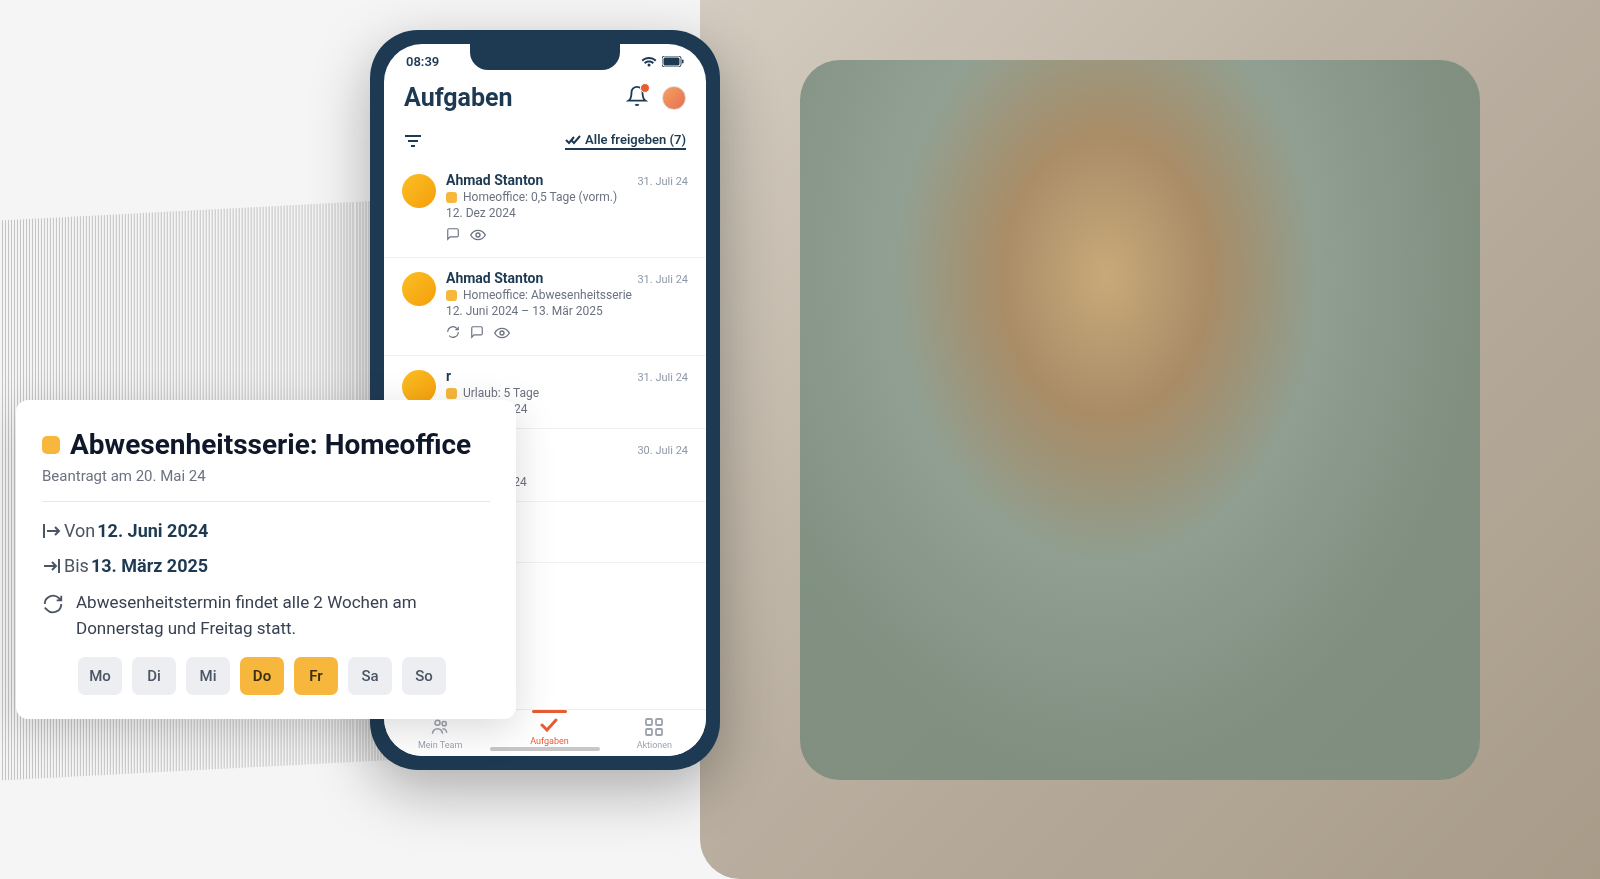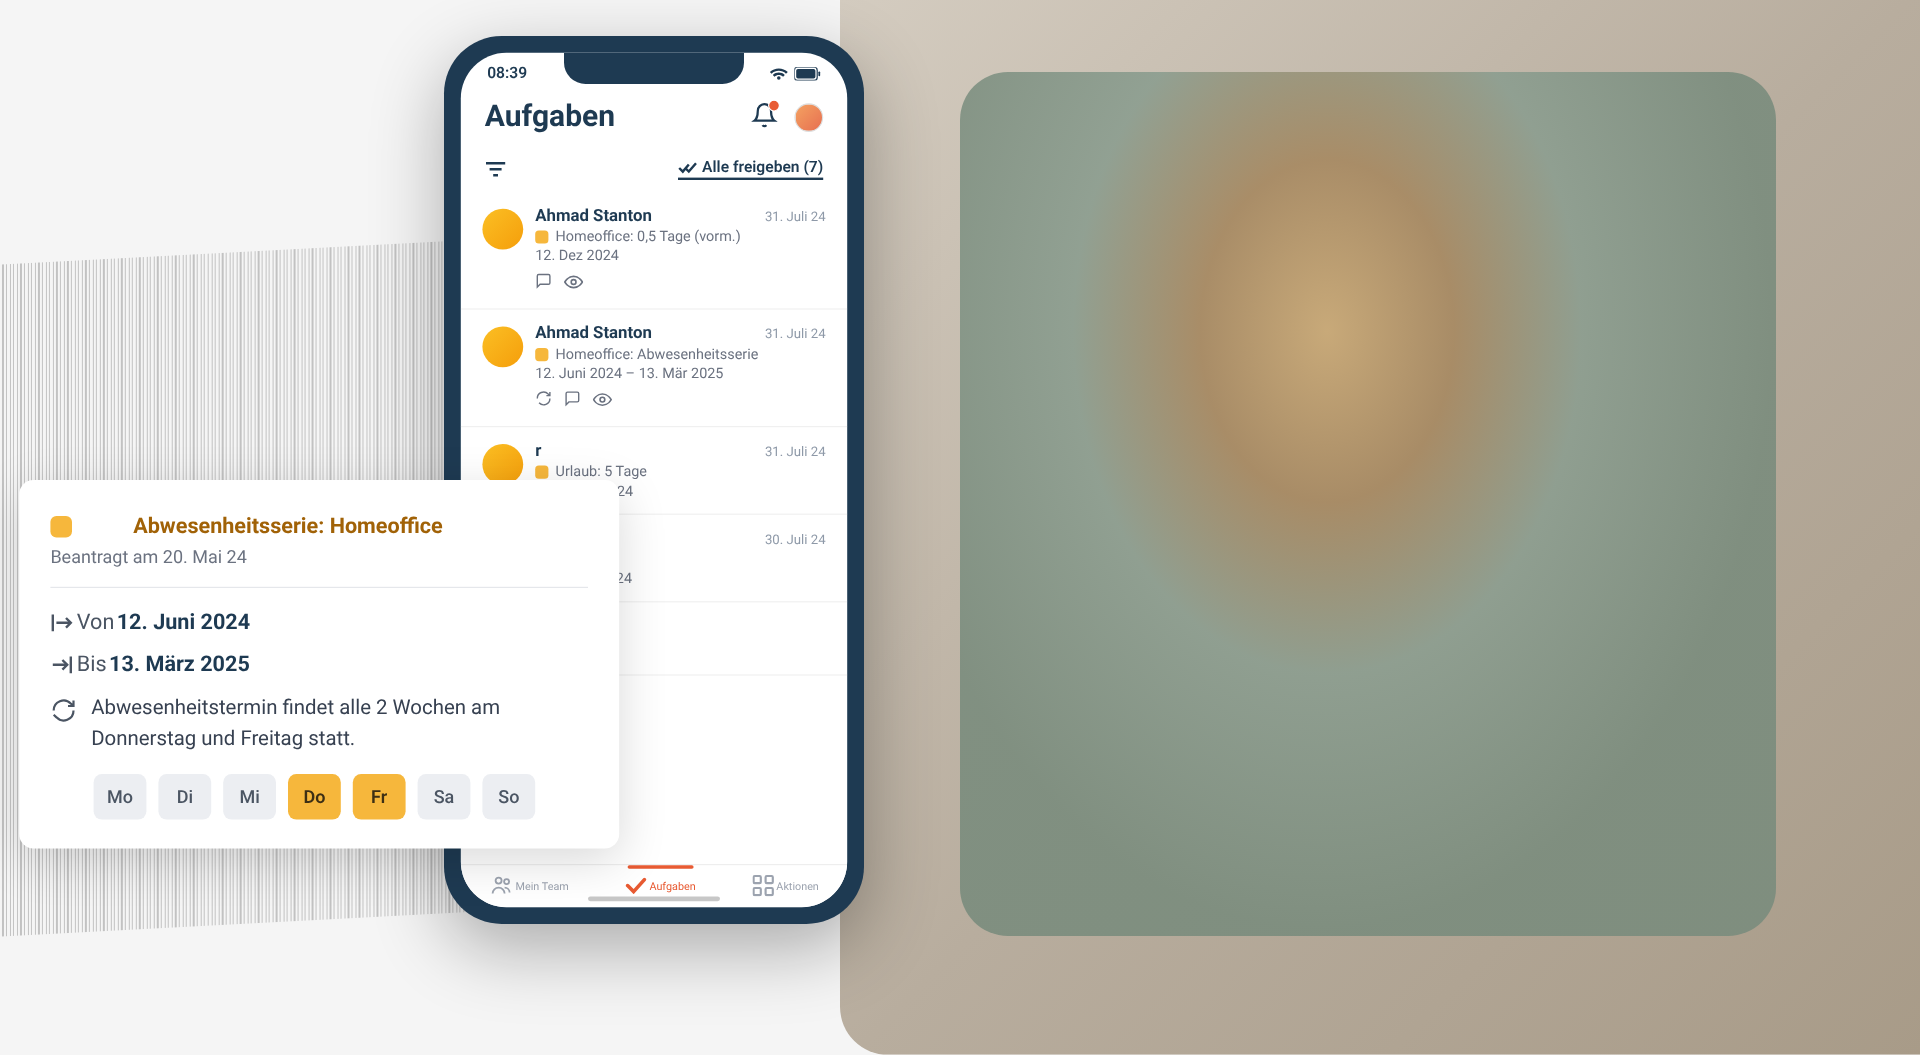--- a/index.html
+++ b/index.html
@@ -196,21 +196,21 @@
     left: 0;
     right: 0;
     display: flex;
     justify-content: space-around;
     padding: 8px 0 6px;
     border-top: 1px solid #eee;
     background: #fff;
   }
   .nav-item {
     display: flex;
-    flex-direction: row;
+    flex-direction: column;
     align-items: center;
     gap: 2px;
     font-size: 9px;
     color: #9ca3af;
     cursor: pointer;
     padding: 0 8px;
     position: relative;
   }
   .nav-item.active { color: #e85b33; }
   .nav-item.active::before {
@@ -247,24 +247,23 @@
     z-index: 15;
   }
   .card-title-row {
     display: flex;
     align-items: center;
     gap: 10px;
     margin-bottom: 6px;
   }
   .card-title-row .yellow-dot { width: 18px; height: 18px; border-radius: 5px; }
   .card-title {
-    font-size: 18px;
+    font-size: 28px;
     font-weight: 700;
-    color: #a16207;
-    margin-left: 41px;
+    color: #0f172a;
   }
   .card-sub {
     font-size: 15px;
     color: #6b7280;
     padding-bottom: 16px;
     border-bottom: 1px solid #e5e7eb;
     margin-bottom: 18px;
   }
   .date-row {
     display: flex;

